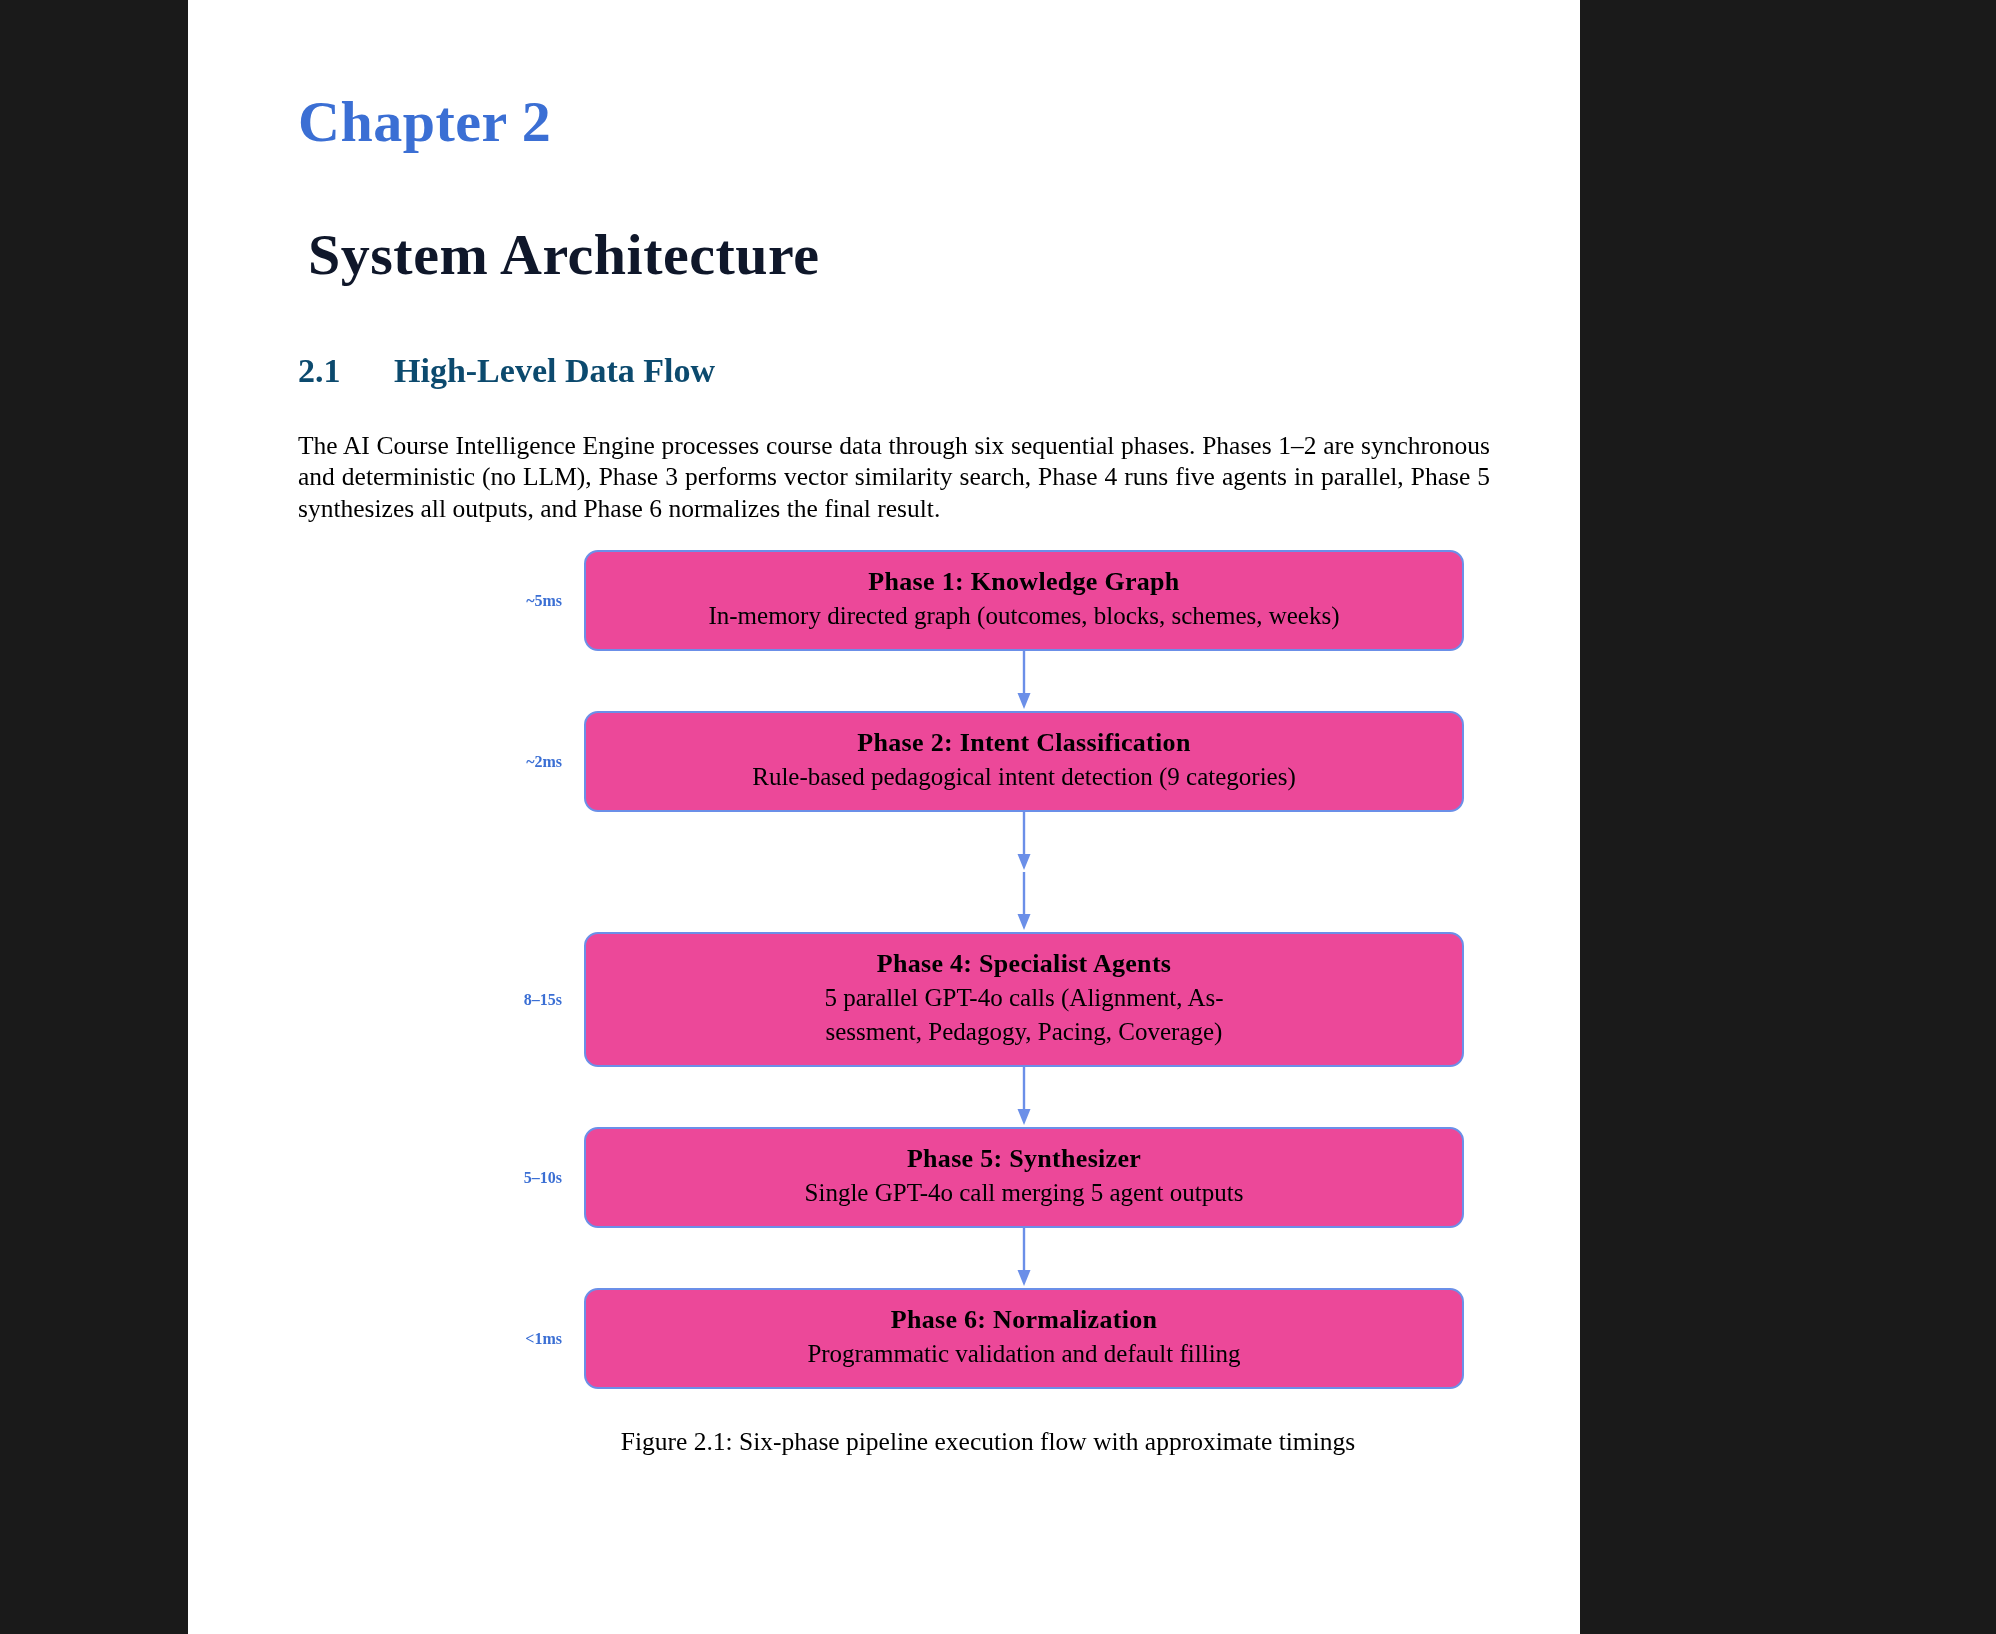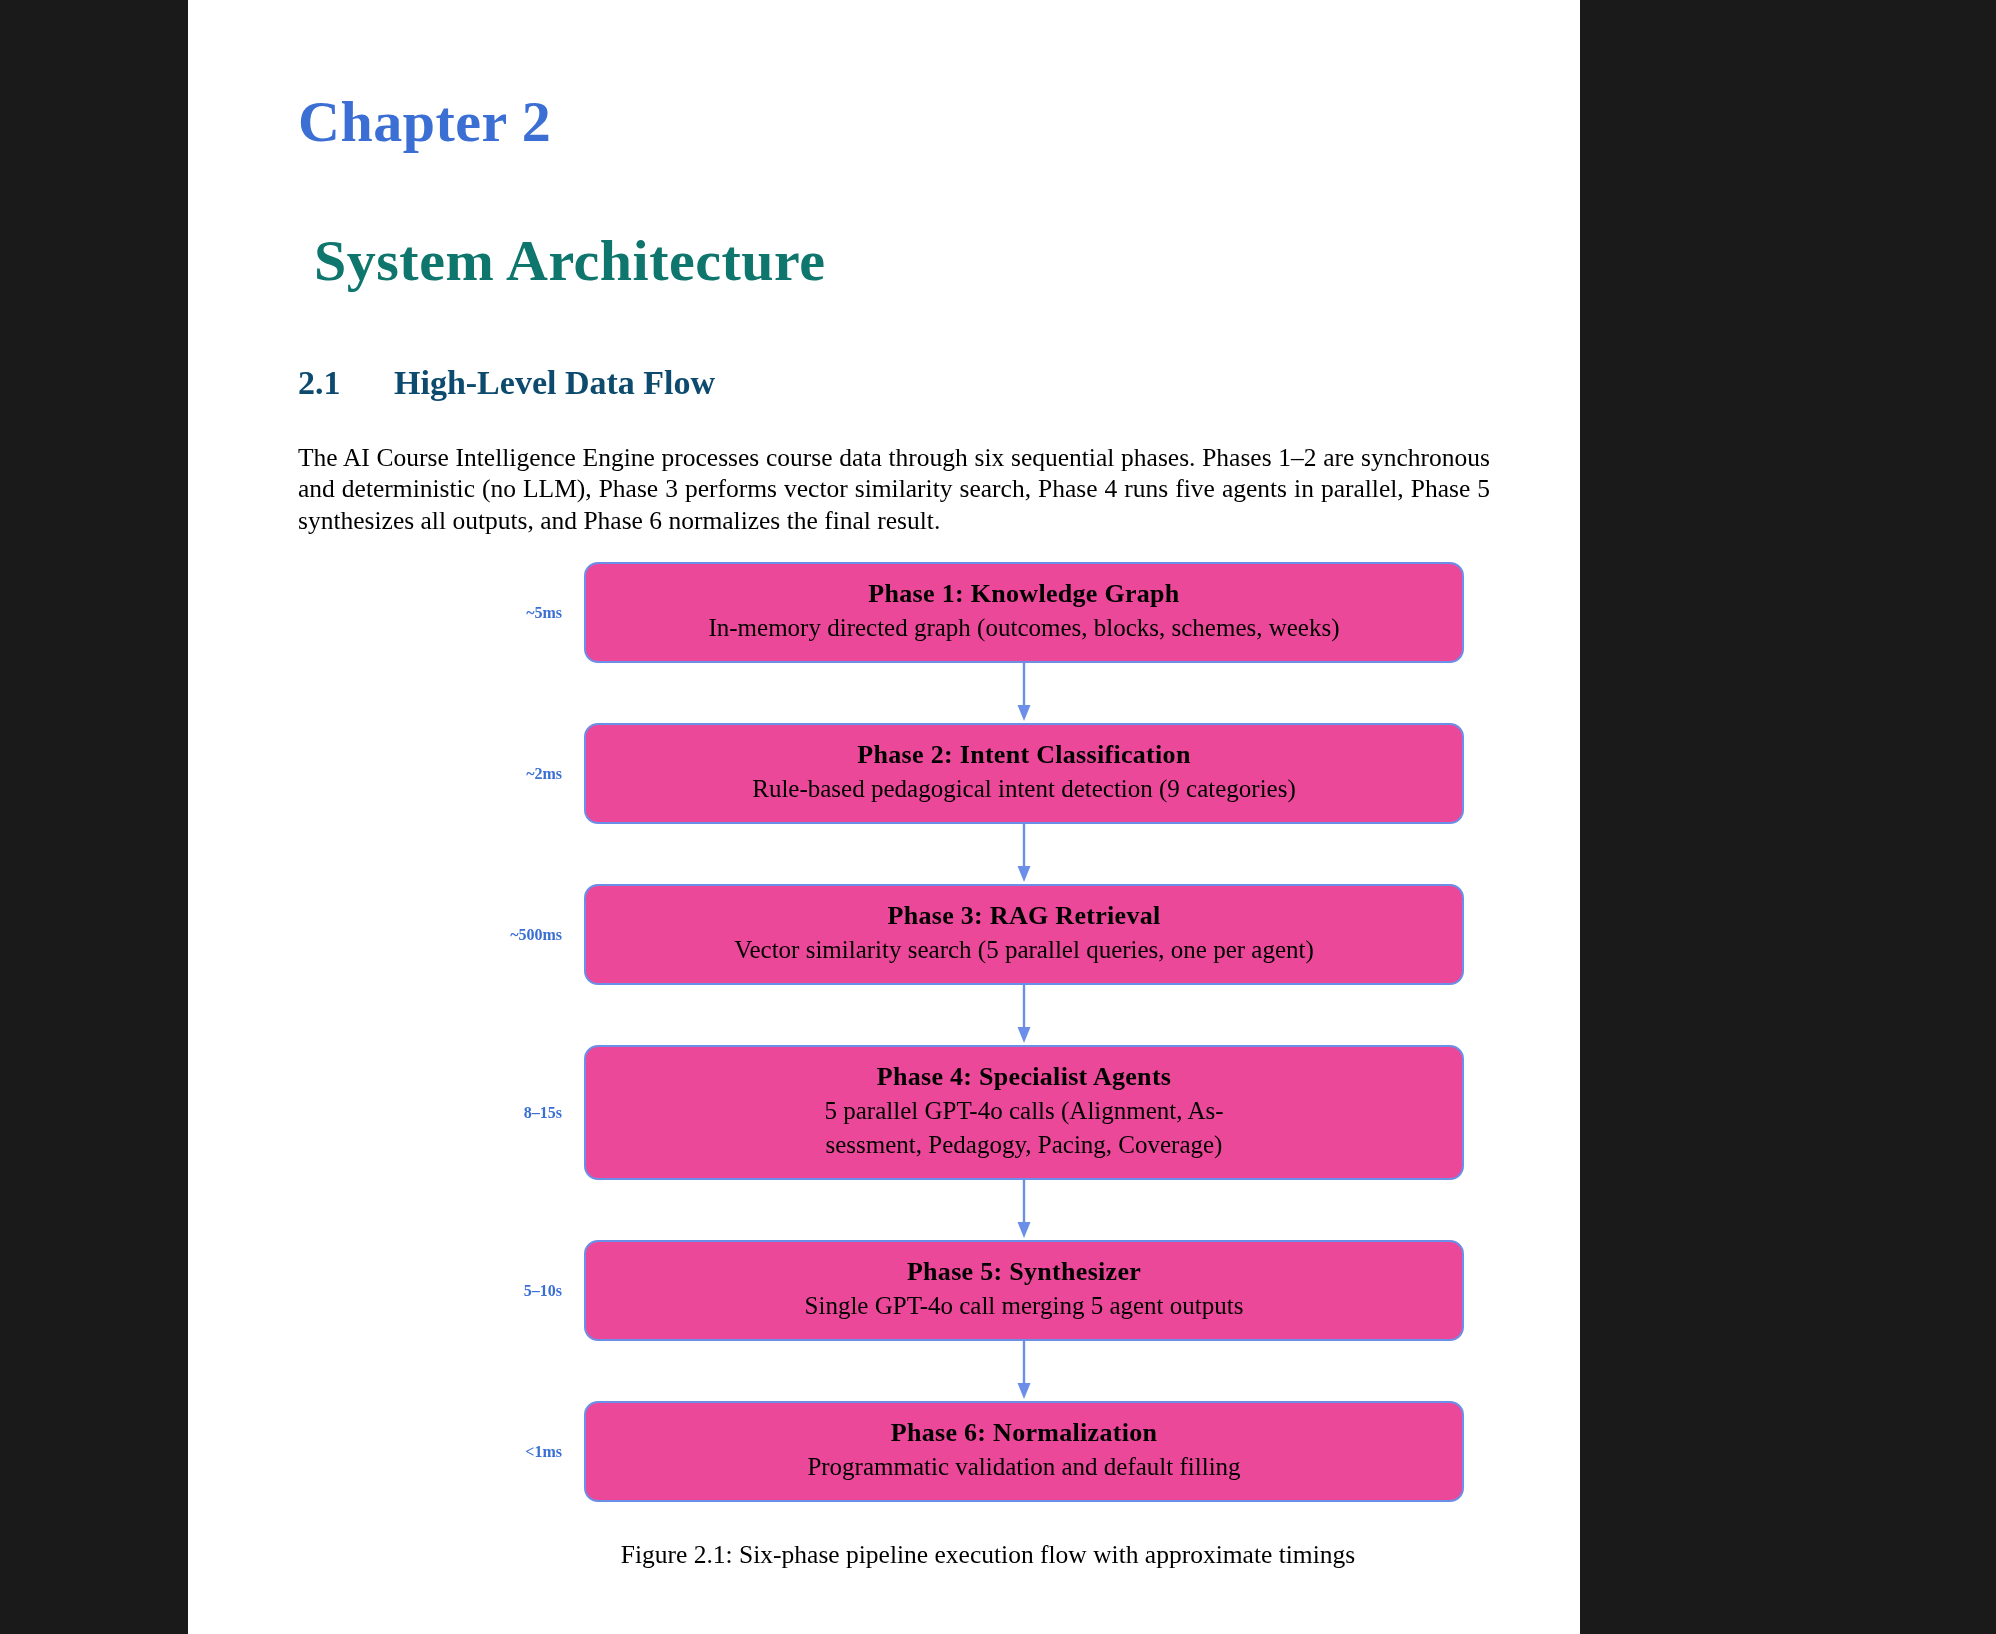--- a/index.html
+++ b/index.html
@@ -34,24 +34,24 @@
   .chapter-label {
     color: #3b6fd4;
     font-size: 58px;
     font-weight: bold;
     letter-spacing: 0.5px;
     margin: 0;
     padding-top: 92px;
     line-height: 1.05;
   }
   .chapter-title {
-    color: #0f766e;
+    color: #0f172a;
     font-size: 58px;
     font-weight: bold;
-    margin: 16px;
+    margin: 10px;
     padding-top: 62px;
     line-height: 1.05;
     letter-spacing: 0.5px;
   }
   .section-heading {
     color: #0c4a6e;
     font-size: 34px;
     font-weight: bold;
     margin: 0;
     padding-top: 55px;
@@ -190,29 +190,20 @@
           </div>
         </div>
 
         <div class="connector">
           <svg width="24" height="60" viewBox="0 0 24 60">
             <line x1="12" y1="0" x2="12" y2="44" stroke="#6b8fe8" stroke-width="2.4"></line>
             <polygon points="12,58 5.5,42 18.5,42" fill="#6b8fe8"></polygon>
           </svg>
         </div>
 
-        <div class="flow-row">
-          <div class="timing">~500ms</div>
-          <div class="node">
-            <div class="node-title">Phase 3:  RAG Retrieval</div>
-            <div class="node-desc">
-              <span>Vector similarity search (5 parallel queries, one per agent)</span>
-            </div>
-          </div>
-        </div>
 
         <div class="connector">
           <svg width="24" height="60" viewBox="0 0 24 60">
             <line x1="12" y1="0" x2="12" y2="44" stroke="#6b8fe8" stroke-width="2.4"></line>
             <polygon points="12,58 5.5,42 18.5,42" fill="#6b8fe8"></polygon>
           </svg>
         </div>
 
         <div class="flow-row">
           <div class="timing">8–15s</div>

